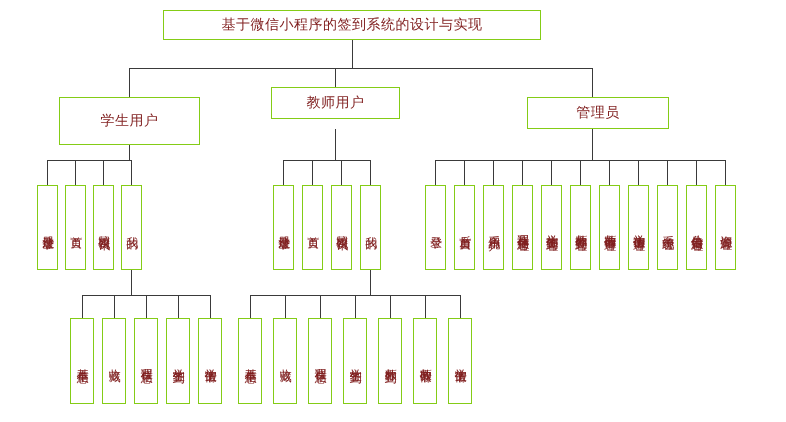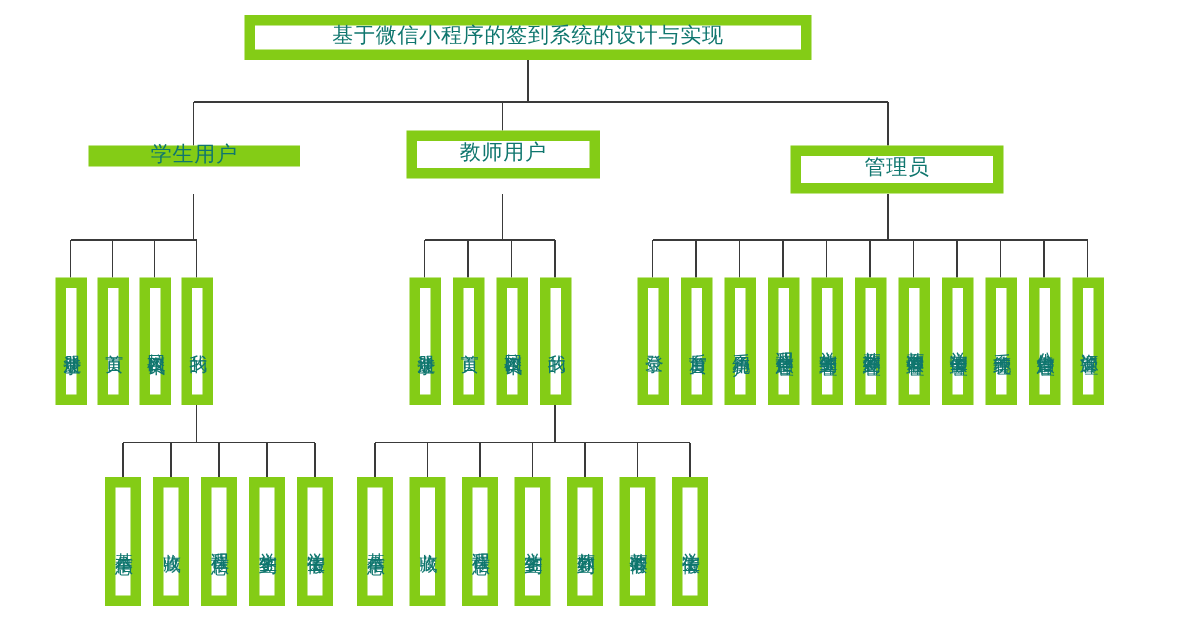--- a/index.html
+++ b/index.html
@@ -7,23 +7,23 @@
     width:786px;height:422px;
     background:#ffffff;
     font-family:"DejaVu Sans","Liberation Sans",sans-serif;
     overflow:hidden;
     position:relative;
   }
   #diagram{position:absolute;left:0;top:0;width:786px;height:422px;}
   .node{
     position:absolute;
     box-sizing:border-box;
-    border:7px solid #84cc16;
+    border:1px solid #84cc16;
     background:#ffffff;
-    color:#0f766e;
+    color:#7f1d1d;
     display:flex;
     align-items:center;
     justify-content:center;
     line-height:1.12;
     z-index:2;
   }
   .h{ 
     font-size:14px;
     letter-spacing:0.5px;
   }
@@ -94,21 +94,21 @@
     <line x1="580" y1="160" x2="580" y2="185"></line>
     <line x1="609" y1="160" x2="609" y2="185"></line>
     <line x1="638" y1="160" x2="638" y2="185"></line>
     <line x1="667" y1="160" x2="667" y2="185"></line>
     <line x1="696" y1="160" x2="696" y2="185"></line>
     <line x1="725" y1="160" x2="725" y2="185"></line>
   </svg>
 
   <div class="node h" style="left:163px;top:10px;width:378px;height:30px;">基于微信小程序的签到系统的设计与实现</div>
 
-  <div class="node h" style="left:59px;top:97px;width:141px;height:14px;">学生用户</div>
+  <div class="node h" style="left:59px;top:97px;width:141px;height:48px;">学生用户</div>
   <div class="node h" style="left:271px;top:87px;width:129px;height:32px;">教师用户</div>
   <div class="node h" style="left:527px;top:97px;width:142px;height:32px;">管理员</div>
 
   <div class="node v" style="left:37px;top:185px;width:21px;height:85px;">注册登录</div>
   <div class="node v" style="left:65px;top:185px;width:21px;height:85px;">首页</div>
   <div class="node v" style="left:93px;top:185px;width:21px;height:85px;">校园资讯</div>
   <div class="node v" style="left:121px;top:185px;width:21px;height:85px;">我的</div>
 
   <div class="node v" style="left:70px;top:318px;width:24px;height:86px;">基本信息</div>
   <div class="node v" style="left:102px;top:318px;width:24px;height:86px;">收藏</div>

